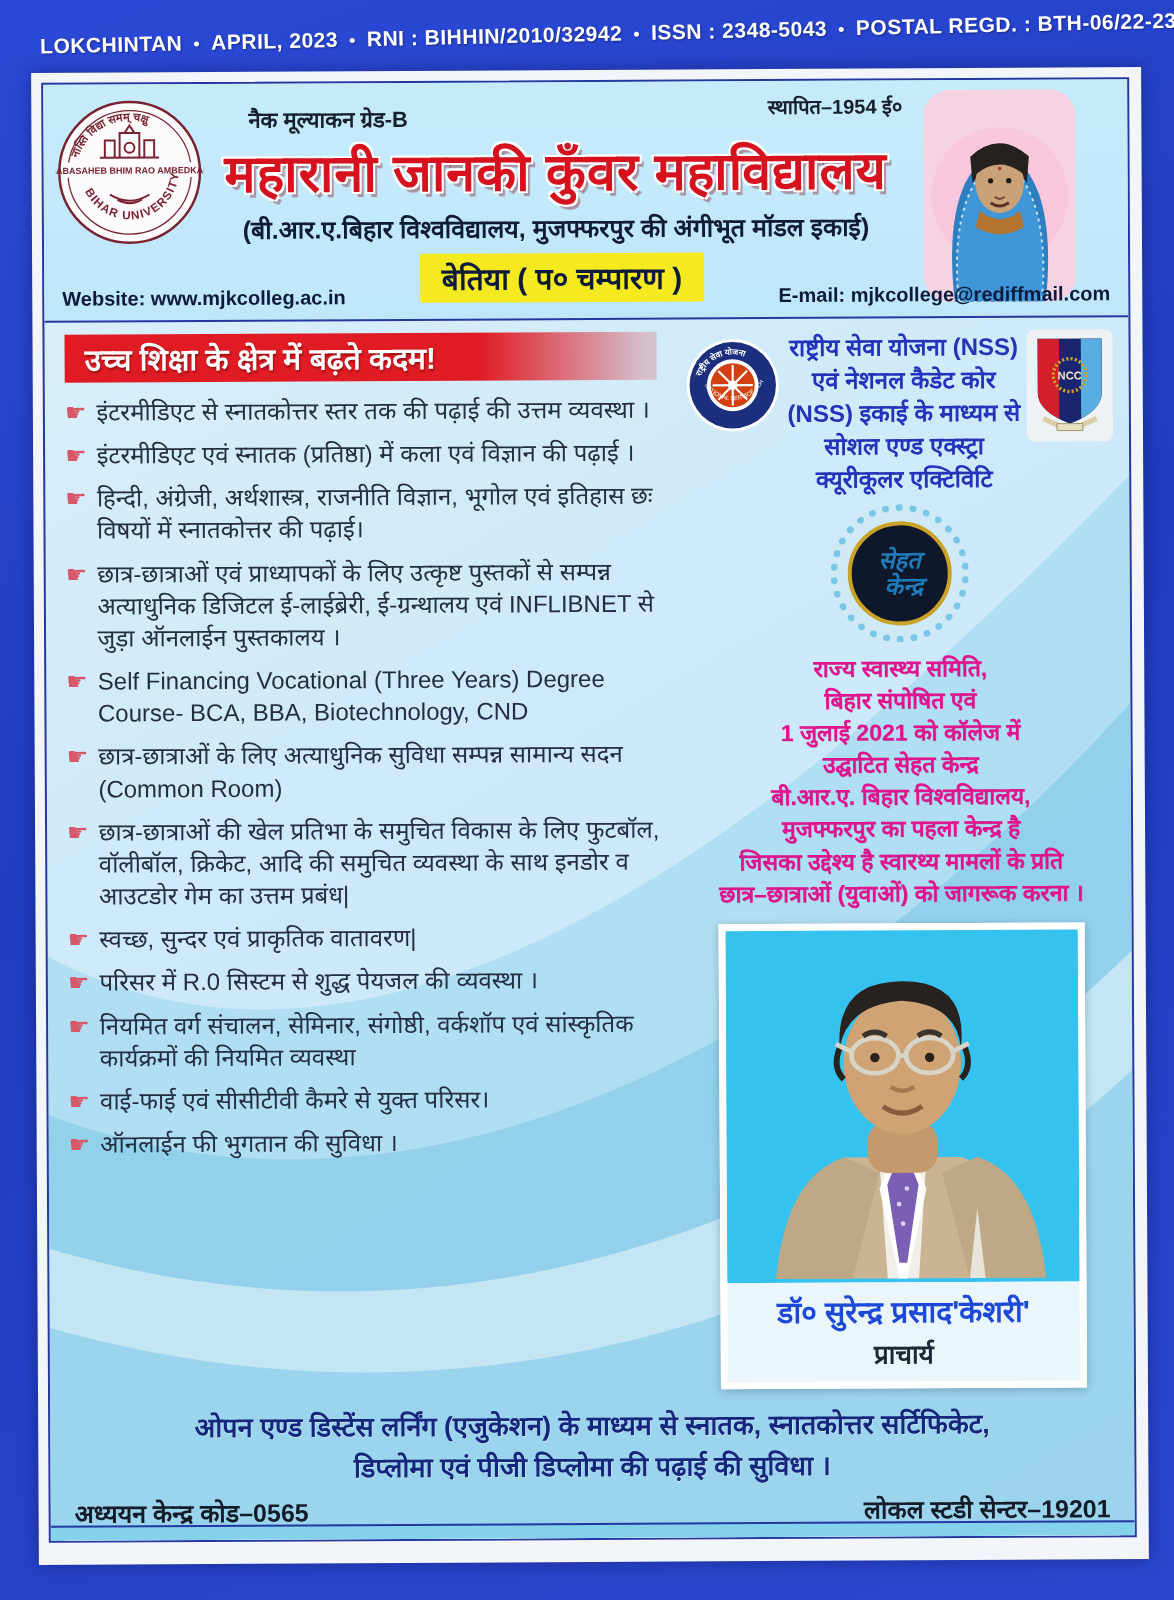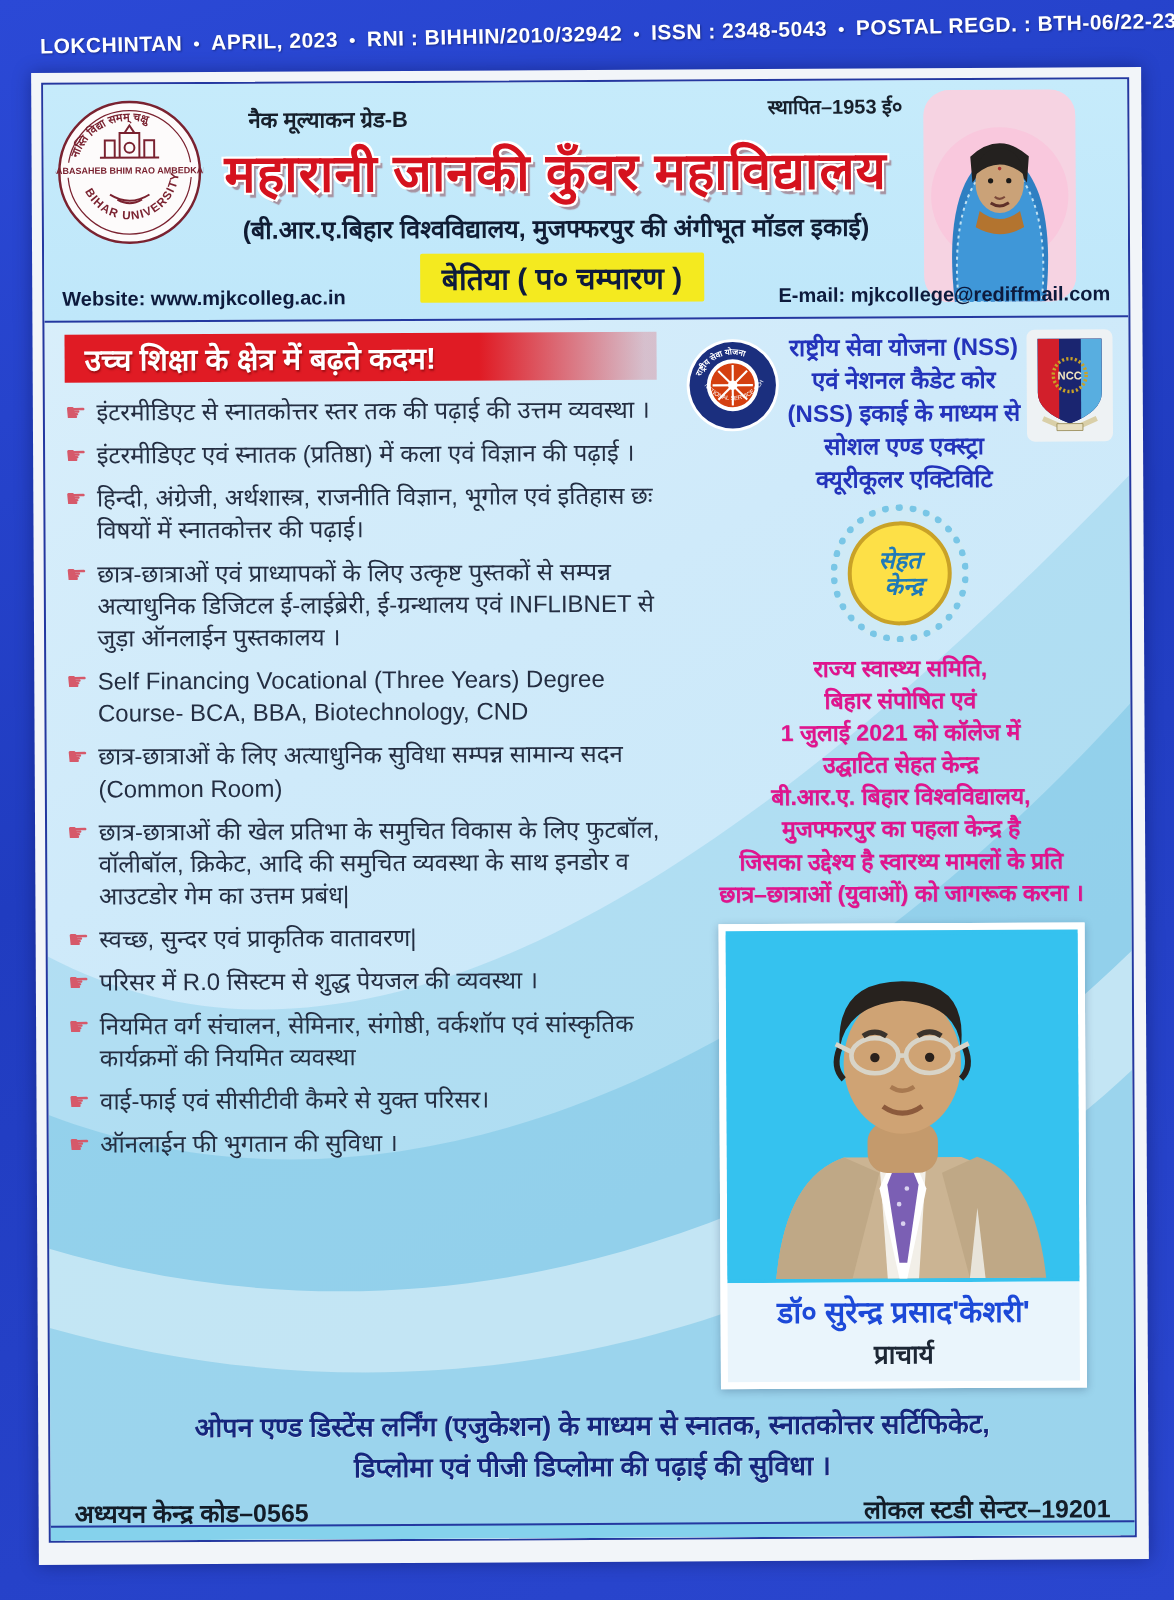--- a/index.html
+++ b/index.html
@@ -87,21 +87,21 @@
   .ncc-logo { width:86px; height:112px; flex:none; background:#eef2f4; border-radius:8px; padding:4px; }
   .nss-text { flex:1; font-size:24px; font-weight:bold; color:#2333bb; line-height:1.38; }
   .sehat-wrap { display:flex; justify-content:center; margin:8px 0 10px; }
   .sehat {
     width:138px; height:138px; border-radius:50%;
     border:7px dotted #79c6e6; background:#cfeaf6;
     display:flex; align-items:center; justify-content:center;
   }
   .sehat-inner {
     width:104px; height:104px; border-radius:50%; border:4px solid #c9a227;
-    background:#fde047; display:flex; flex-direction:column; align-items:center; justify-content:center;
+    background:#0f172a; display:flex; flex-direction:column; align-items:center; justify-content:center;
     font-weight:bold; color:#1f7ab8; font-size:24px; line-height:1.05; font-style:italic;
   }
   .sehat-inner span:last-child { margin-left:8px; }
   .health-lines { font-size:23px; font-weight:bold; color:#e0148e; line-height:1.4; text-shadow:.5px .5px 0 rgba(160,0,90,.3); }
   .photo-card {
     width:366px; margin:14px auto 0; background:#fff; border:7px solid #fff;
     box-shadow:0 2px 8px rgba(0,20,60,.25);
   }
   .photo-area { width:100%; height:352px; background:#35c2ef; display:block; }
   .photo-caption { background:#eaf5fc; padding:8px 4px 10px; }
@@ -161,21 +161,21 @@
             <path d="M50,82 q10,6 20,0"></path>
       </g>
       <rect y="52" x="9" width="102" height="12" fill="#fdfbfb"></rect>
       <text x="60" y="61" text-anchor="middle" font-size="7.3" fill="#7a2230" font-weight="bold">BABASAHEB BHIM RAO AMBEDKAR</text>
       <text font-size="9.5" fill="#7a2230" font-weight="bold" letter-spacing="1">
         <textPath href="#sealBotPath" startOffset="14%">BIHAR UNIVERSITY</textPath>
       </text>
     </svg>
 
     <div class="naac">नैक मूल्याकन ग्रेड-B</div>
-    <div class="established">स्थापित–1953 ई०</div>
+    <div class="established">स्थापित–1954 ई०</div>
     <div class="college-name">महारानी जानकी कुँवर महाविद्यालय</div>
     <div class="affiliation">(बी.आर.ए.बिहार विश्वविद्यालय, मुजफ्फरपुर की अंगीभूत मॉडल इकाई)</div>
 
     <div class="portrait-box">
       <svg viewBox="0 0 150 210" width="100%" height="100%">
         <rect width="150" height="210" fill="#f6d3e2"></rect>
         <circle cx="75" cy="105" r="68" fill="#f9c8dd"></circle>
         <path d="M30,210 C20,120 40,70 75,62 C110,70 130,120 120,210 Z" fill="#2e7fc2"></path>
         <path d="M34,210 C26,130 46,80 75,72 C104,80 124,130 116,210 Z" fill="#3f97d8" stroke="#bfe0f2" stroke-width="2" stroke-dasharray="3 4"></path>
         <path d="M48,92 q27,-40 54,0 l2,-26 q-29,-26 -58,0 Z" fill="#24211f"></path>

